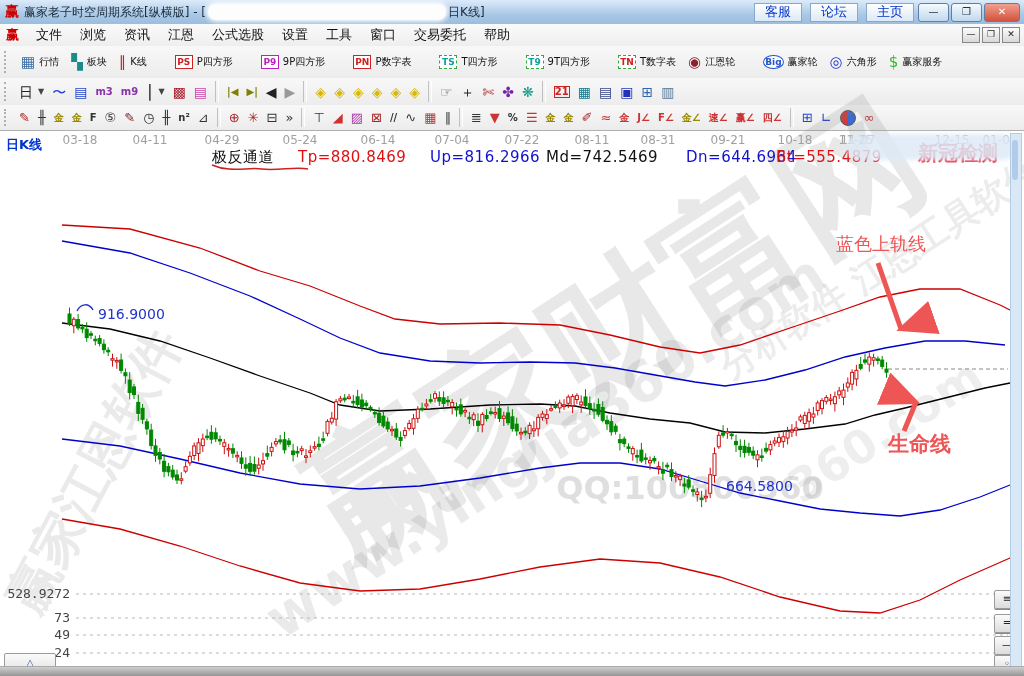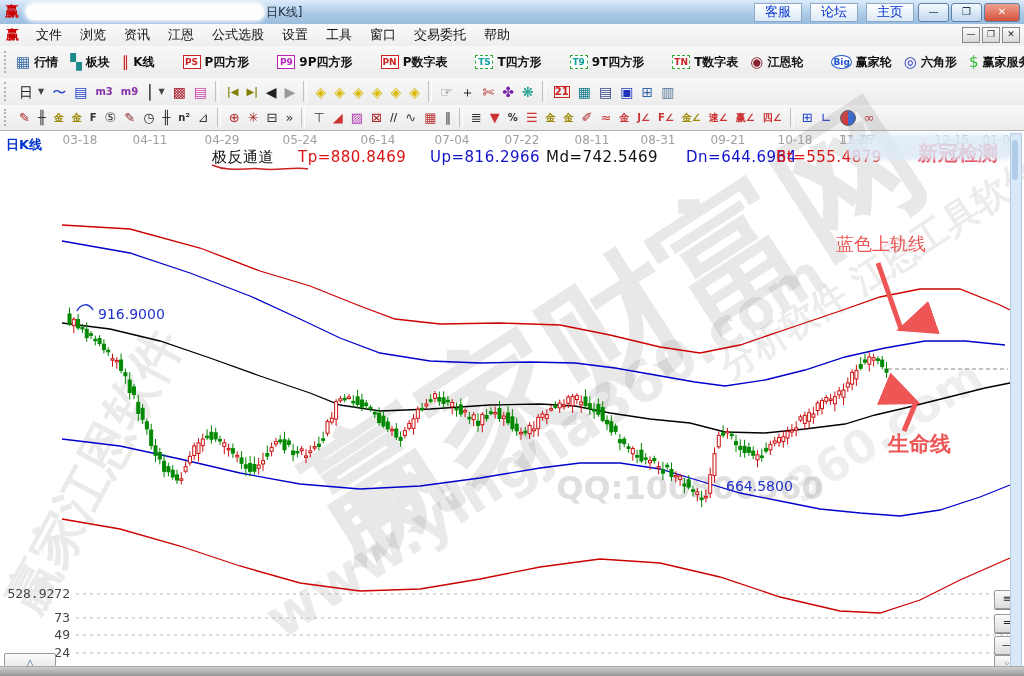--- a/index.html
+++ b/index.html
@@ -34,21 +34,21 @@
   .tb1{top:46px;height:32px;}
   .tb2{top:78px;height:27px;}
   .tb3{top:105px;height:25px;}
   .handle{width:5px;height:70%;border-left:2px dotted #b0b0b0;margin:0 4px 0 4px;}
   .sep{width:2px;height:75%;border-left:1px solid #c0c0c0;border-right:1px solid #fff;margin:0 4px;}
   .tbtn{display:flex;align-items:center;gap:4px;padding:1px 5px;border:1px solid transparent;cursor:default;}
   .tbtn .glyph{font-size:15px;line-height:1;}
   .tb2 .tbtn,.tb3 .tbtn{padding:1px 3px;}
   .tb2 .glyph{font-size:14px;}
   .tb3 .glyph{font-size:13px;}
-  .tbtn .label{font-size:12px;color:#111;white-space:nowrap;font-weight:bold;}
+  .tbtn .label{font-size:10px;color:#111;white-space:nowrap;}
   .badge{display:inline-block;font-size:9px;font-weight:bold;line-height:12px;min-width:14px;
     text-align:center;padding:0 1px;background:#fff;margin-left:16px;}
   .drop{font-size:8px;color:#444;margin-left:1px;}
   .yinyang{width:14px;height:14px;border-radius:50%;border:1px solid #555;
     background:linear-gradient(90deg,#d23a3a 50%,#3a6ad2 50%);}
   .glyph.textg{font-size:10px;font-weight:bold;}
   
   .chart-area{position:absolute;left:0;top:130px;width:1024px;height:536px;background:#fff;border-top:1px solid #b0b0b0;}
   .wm{position:absolute;white-space:nowrap;pointer-events:none;}
   #chart-svg{position:absolute;left:0;top:0;}
@@ -70,20 +70,21 @@
     background:linear-gradient(#cfcfcf,#8f8f8f);border-top:1px solid #aaa;}
 </style>
 </head>
 <body>
 
 <div id="app">
 
   <div class="titlebar">
     <span class="tb-logo">赢</span>
     <span class="tb-title">
+        <span>赢家老子时空周期系统[纵横版] - [</span>
         <span class="censor"></span>
         <span>日K线]</span>
       </span>
     <div class="tb-links" id="tb-links">
         <div class="tb-link">客服</div>
         <div class="tb-link">论坛</div>
         <div class="tb-link">主页</div>
       </div>
     <div class="win-controls">
       <div class="win-btn">—</div>

